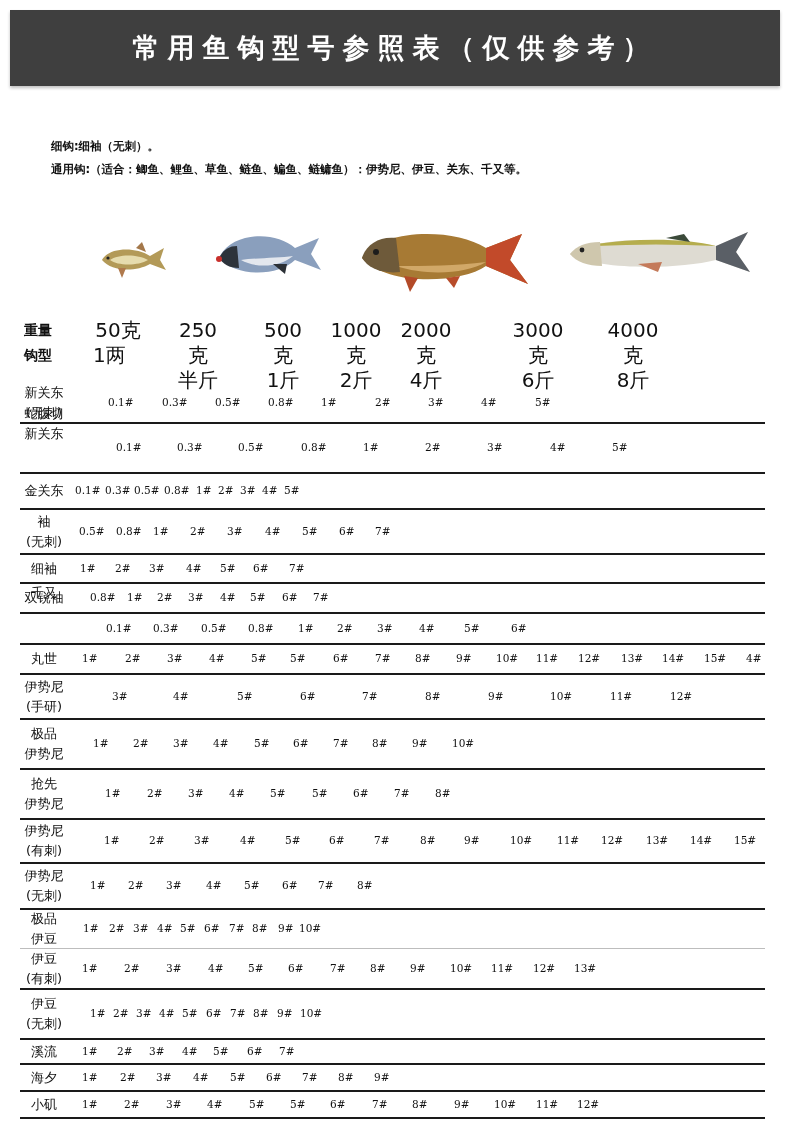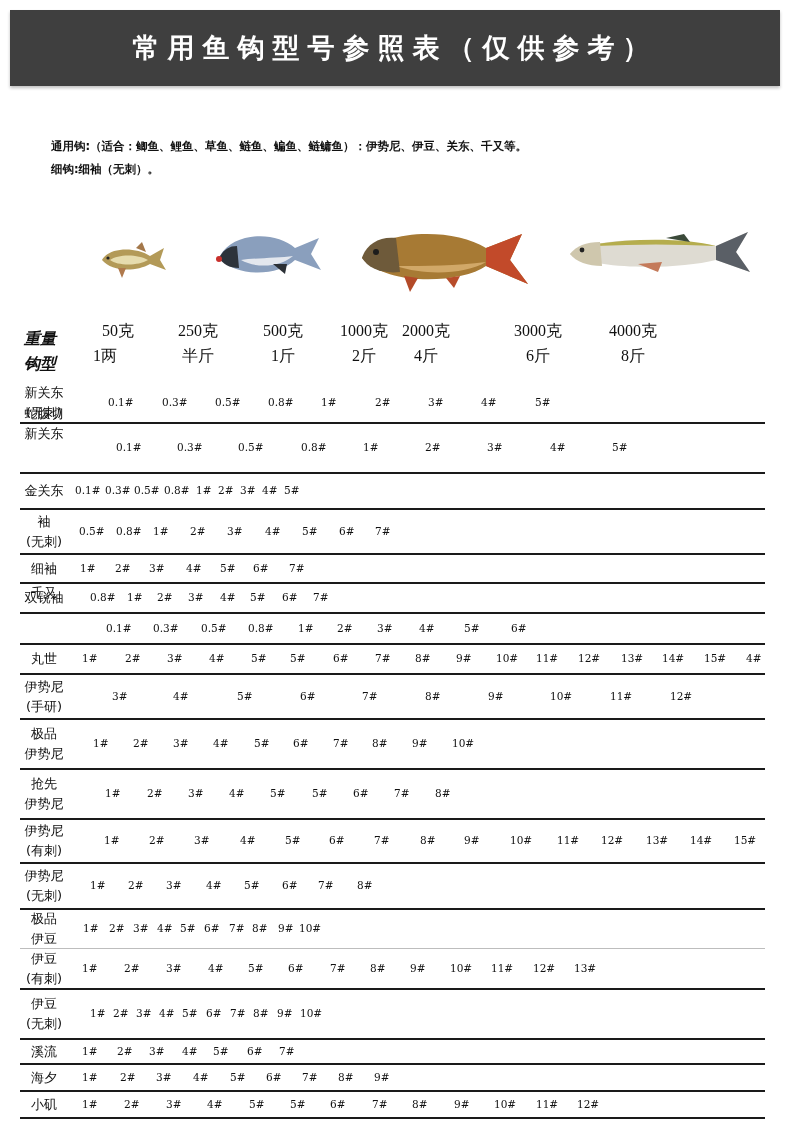--- a/index.html
+++ b/index.html
@@ -7,38 +7,38 @@
          font-family:"DejaVu Sans","Liberation Sans",sans-serif; color:#111; }
   .header-bar { position:absolute; left:10px; top:10px; width:770px; height:76px;
          background:#3f3f3f; display:flex; align-items:center; justify-content:center;
          box-shadow:0 2px 3px rgba(0,0,0,0.25); }
   .header-title { color:#ffffff; font-size:27px; font-weight:bold; letter-spacing:8px; }
   .notes { position:absolute; left:51px; top:135px; font-size:11.5px; line-height:23px; font-weight:bold; }
   .note-line { white-space:nowrap; }
   .note-red { color:#d2232a; }
   .fish { position:absolute; }
   .weights { position:absolute; top:318px; left:0; width:790px; height:52px; }
-  .w-head { position:absolute; left:24px; top:8px; font-size:16px; font-weight:bold; line-height:25px;font-style:italic; }
-  .w-col { position:absolute; top:0; font-size:16px; line-height:25px; text-align:center;font-family:Liberation Serif, serif; }
+  .w-head { position:absolute; left:24px; top:0; font-size:14px; font-weight:bold; line-height:25px; }
+  .w-col { position:absolute; top:0; font-size:20px; line-height:25px; text-align:center; }
   .table { position:absolute; left:0; top:0; width:790px; }
   .row-line { position:absolute; left:20px; width:745px; height:2px; background:#1a1a1a; }
   .row-line.light { height:1px; background:#bdbdbd; }
   .row-name { position:absolute; left:2px; font-size:13px; line-height:20px; text-align:center; width:48px; }
   .cell { position:absolute; font-family:"DejaVu Serif","Liberation Serif",serif; font-size:10.5px; white-space:nowrap; }
 </style>
 </head>
 <body>
 
 <div class="header-bar">
   <span class="header-title">常用鱼钩型号参照表（仅供参考）</span>
 </div>
 
 <div class="notes">
+  <div class="note-line">细钩:细袖（无刺）。</div>
   <div class="note-line">通用钩:（适合：鲫鱼、鲤鱼、草鱼、鲢鱼、鳊鱼、鲢鳙鱼）：伊势尼、伊豆、关东、千又等。</div>
-  <div class="note-line">细钩:细袖（无刺）。</div>
 </div>
 
 <svg class="fish" style="left:98px;top:238px" width="76" height="42" viewBox="0 0 76 42">
   <path d="M4 22 C10 10,36 8,52 18 L66 10 L62 22 L68 32 L52 26 C38 34,14 34,4 22 Z" fill="#b39a58"></path>
   <path d="M12 22 C20 16,40 16,50 22 C40 28,20 28,12 22 Z" fill="#e6dcae"></path>
   <path d="M38 10 L44 4 L48 14 Z" fill="#a4784a"></path>
   <path d="M20 30 L24 40 L28 30 Z" fill="#b07a4d"></path>
   <circle cx="10" cy="20" r="1.6" fill="#222"></circle>
 </svg>
 <svg class="fish" style="left:215px;top:228px" width="110" height="50" viewBox="0 0 110 50">
@@ -77,21 +77,21 @@
     <div style="text-align:left">1两</div>
   </div>
   <div class="w-col" style="left:170px;width:56px">
     <div>250克</div>
     <div>半斤</div>
   </div>
   <div class="w-col" style="left:256px;width:54px">
     <div>500克</div>
     <div>1斤</div>
   </div>
-  <div class="w-col" style="left:332px;width:64px">
+  <div class="w-col" style="left:324px;width:64px">
     <div>1000克</div>
     <div>2斤</div>
   </div>
   <div class="w-col" style="left:394px;width:64px">
     <div>2000克</div>
     <div>4斤</div>
   </div>
   <div class="w-col" style="left:506px;width:64px">
     <div>3000克</div>
     <div>6斤</div>

